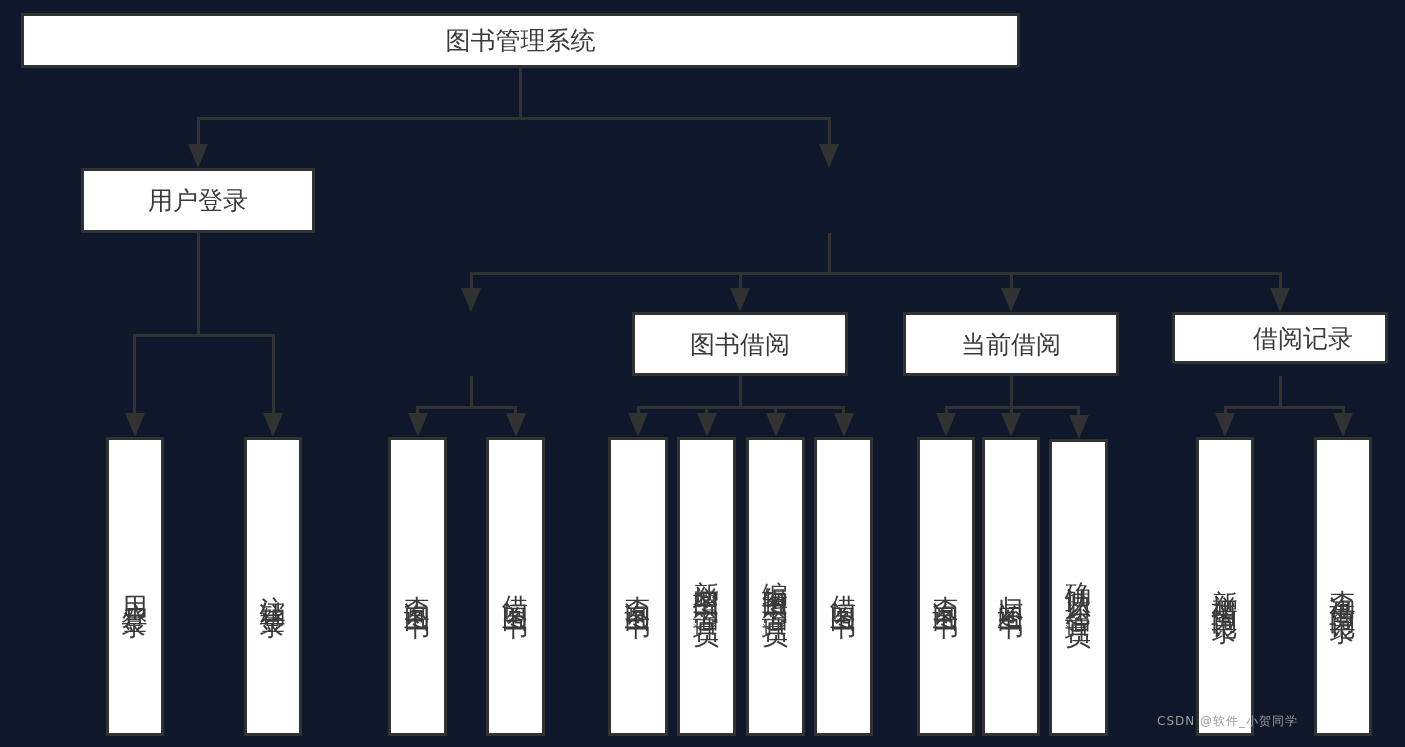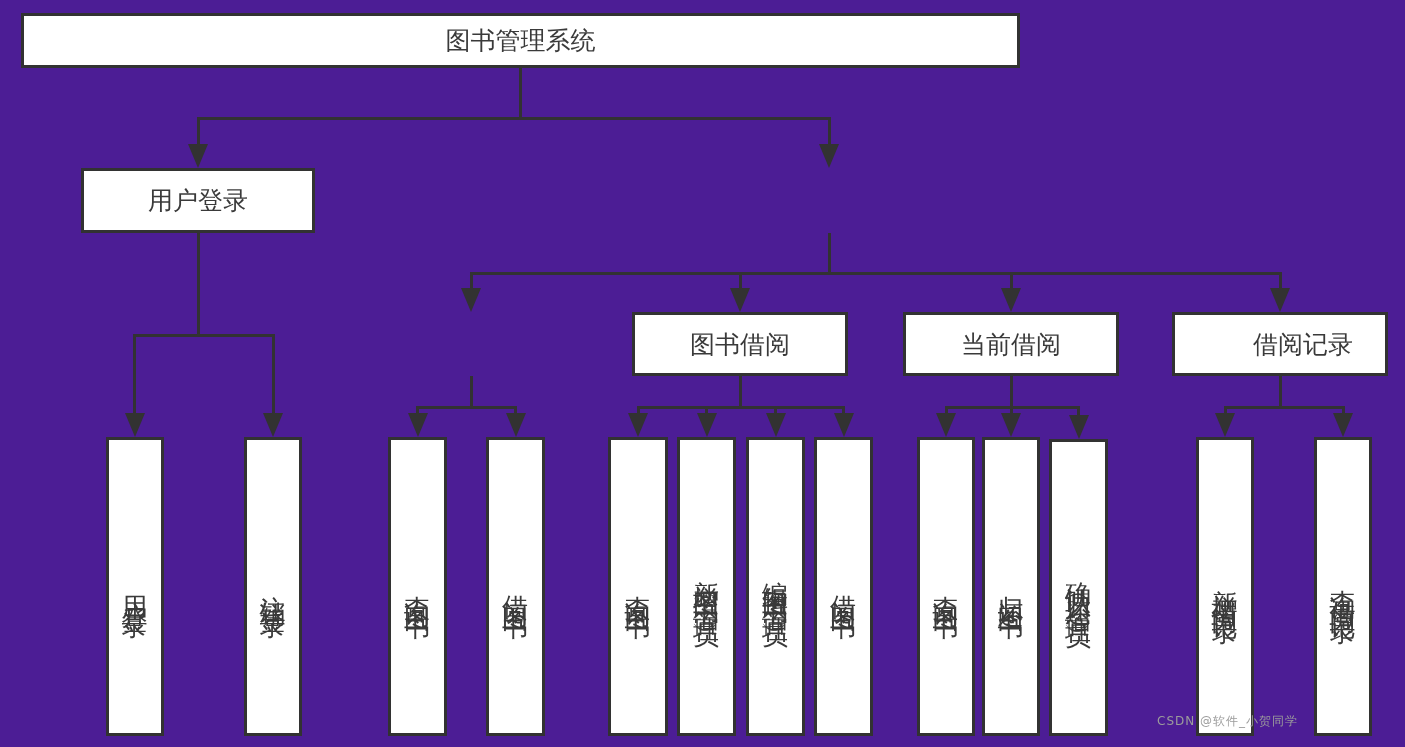--- a/index.html
+++ b/index.html
@@ -1,17 +1,17 @@
 <!DOCTYPE html>
 <html><head>
 <meta charset="utf-8">
 <style>
   html,body { margin:0; padding:0; background:#ffffff; }
   .canvas {
-    position:relative; width:1405px; height:747px; background:#4c1d95;
+    position:relative; width:1405px; height:747px; background:#0f172a;
     font-family:"DejaVu Sans","Liberation Sans",sans-serif; overflow:hidden;
   }
   .box {
     position:absolute; box-sizing:border-box;
     border:3px solid #323232; background:#ffffff;
     display:flex; align-items:center; justify-content:center;
   }
   .hlbl {
     font-size:25px; color:#3a3a3a; white-space:nowrap; line-height:1;
   }
@@ -44,21 +44,21 @@
   <div class="box" style="left:81px;top:168px;width:234px;height:65px;">
     <span class="hlbl">用户登录</span>
   </div>
 
   <div class="box" style="left:632px;top:312px;width:216px;height:64px;">
     <span class="hlbl">图书借阅</span>
   </div>
   <div class="box" style="left:903px;top:312px;width:216px;height:64px;">
     <span class="hlbl">当前借阅</span>
   </div>
-  <div class="box" style="left:1172px;top:312px;width:216px;height:64px;padding-left:46px;">
+  <div class="box" style="left:1172px;top:312px;width:216px;height:52px;padding-left:46px;">
     <span class="hlbl">借阅记录</span>
   </div>
 
   <div class="box" style="left:106px;top:437px;width:58px;height:299px;">
     <span class="vlbl">用户登录</span>
   </div>
   <div class="box" style="left:244px;top:437px;width:58px;height:299px;">
     <span class="vlbl">注销登录</span>
   </div>
 

